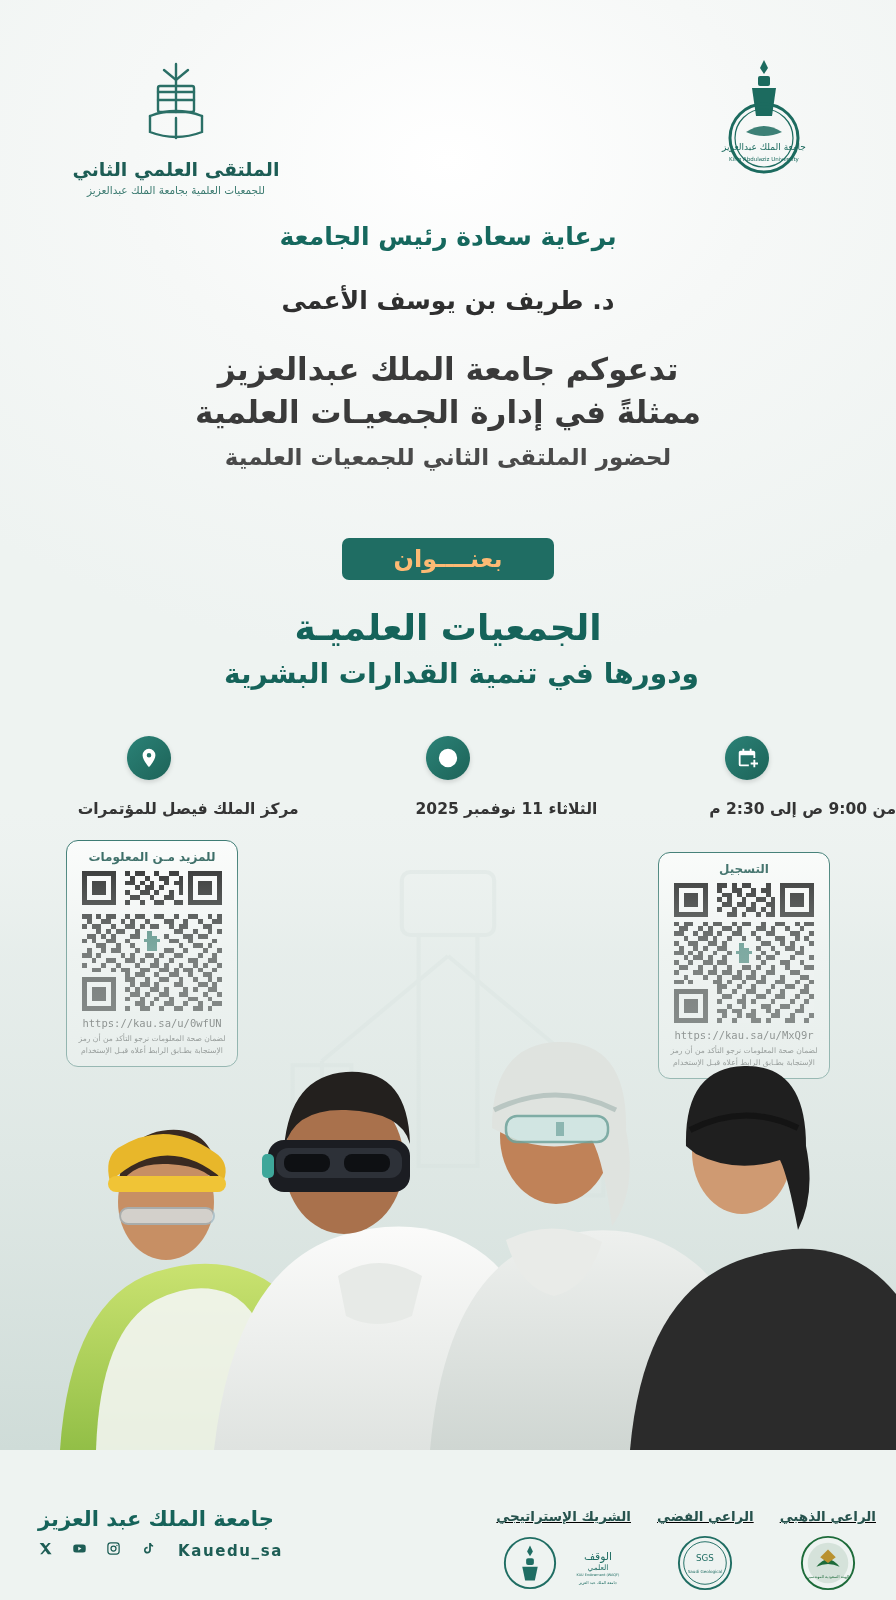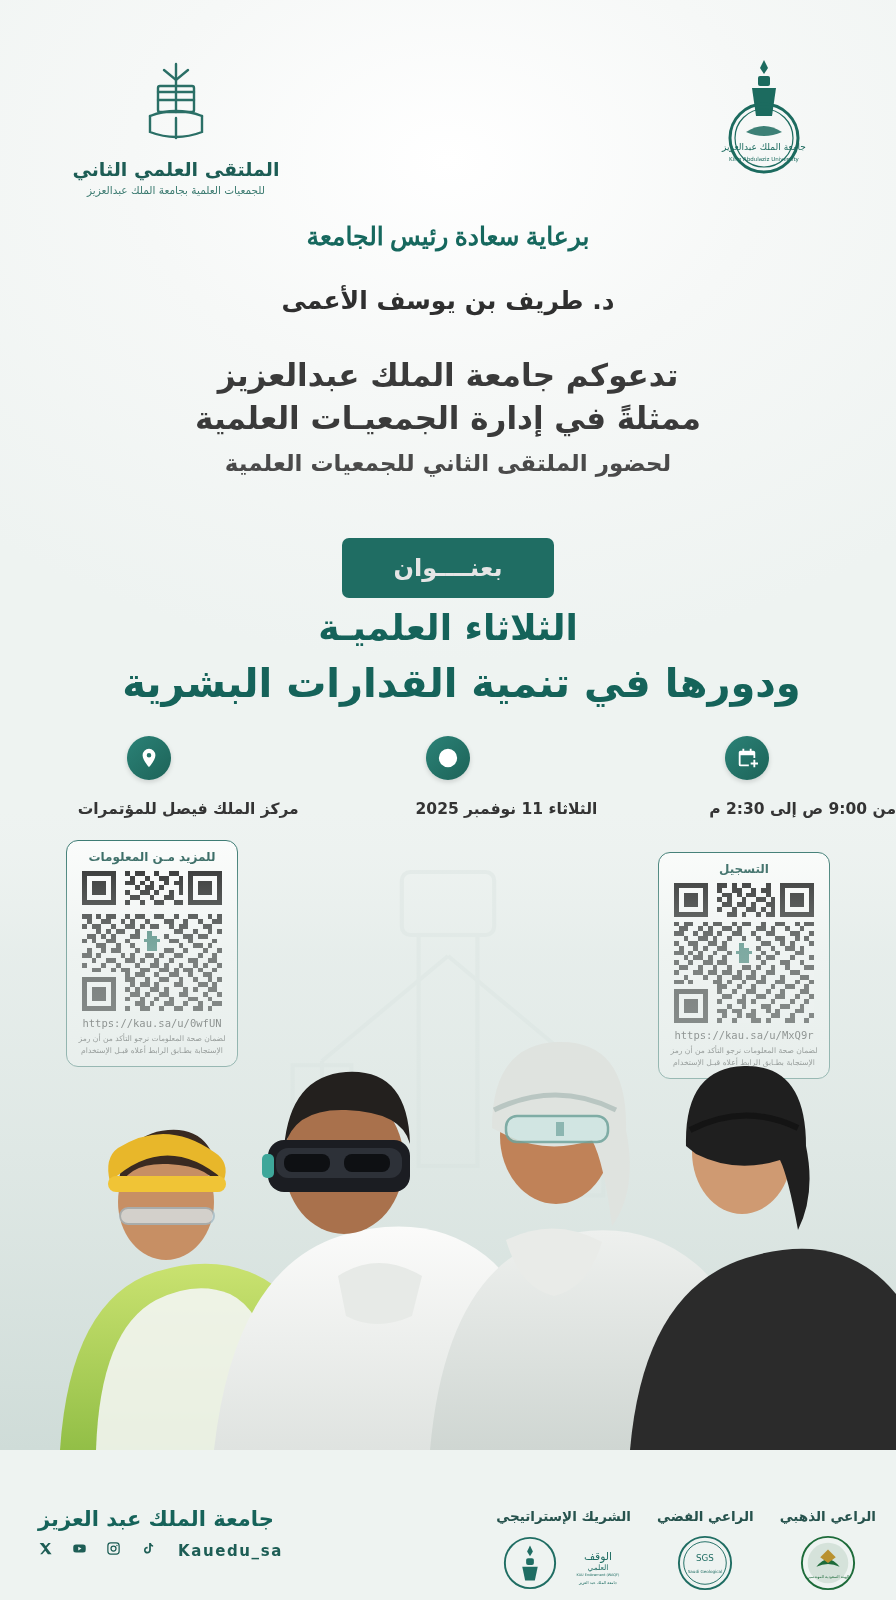--- a/index.html
+++ b/index.html
@@ -27,36 +27,36 @@
   
   .header { position: absolute; top: 52px; left: 0; width: 100%; height: 150px; }
   .mark-left { position: absolute; left: 56px; top: 6px; width: 240px; text-align: center; }
   .mark-left .glyph { height: 86px; display:flex; align-items:center; justify-content:center; }
   .mark-left .t1 { font-size: 19px; font-weight: 700; color: #1d5d55; margin-top: 14px; letter-spacing: .2px;}
   .mark-left .t2 { font-size: 10.5px; color: #3b7a70; margin-top: 4px; }
 
   .mark-right { position: absolute; right: 62px; top: 2px; width: 140px; height: 130px; }
 
   
-  .patron   { position:absolute; top: 222px; width:100%; text-align:center; font-size: 25px; font-weight: 800; color:#16685e;font-family:Liberation Serif, serif; }
+  .patron   { position:absolute; top: 222px; width:100%; text-align:center; font-size: 25px; font-weight: 800; color:#16685e; }
   .patron-name { position:absolute; top: 286px; width:100%; text-align:center; font-size: 25px; font-weight: 800; color:#2f2f2f; }
 
-  .invite { position:absolute; top: 348px; width: 100%; text-align:center; color:#3a3a3a;margin-top:6px; }
+  .invite { position:absolute; top: 348px; width: 100%; text-align:center; color:#3a3a3a; }
   .invite .l1 { font-size: 31px; font-weight: 700; line-height: 1.38; color:#3a3a3a;}
   .invite .l3 { font-size: 23px; font-weight: 600; color:#4a4a4a; margin-top:10px; }
 
   .ribbon-wrap { position:absolute; top: 538px; width:100%; display:flex; justify-content:center; }
   .ribbon {
-    background:#1f6d63; color:#e5e5e5; font-size: 24px; font-weight: 800;
-    padding: 16px 52px; border-radius: 7px; letter-spacing: 3px;
+    background:#1f6d63; color:#fdba74; font-size: 24px; font-weight: 800;
+    padding: 7px 52px; border-radius: 7px; letter-spacing: 3px;
   }
 
   .title { position:absolute; top: 602px; width:100%; text-align:center; color:#15635a; }
   .title .t1 { font-size: 36px; font-weight: 800; line-height:1.45; }
-  .title .t2 { font-size: 40px; font-weight: 800; line-height:1.45;padding-left:27px; }
+  .title .t2 { font-size: 28px; font-weight: 800; line-height:1.45;padding-left:27px; }
 
   
   .info { position:absolute; top: 736px; left: 0; width: 100%; display:flex; }
   .info .col { flex: 1; text-align:right; }
   .info .icon {
     width: 44px; height: 44px; border-radius: 50%;
     background: linear-gradient(135deg,#2b8277,#1d6358);
     margin: 0 auto 20px; display:flex; align-items:center; justify-content:center;
     box-shadow: 0 2px 5px rgba(0,0,0,.15);
   }
@@ -75,21 +75,21 @@
   .qr-card .qr { width: 140px; height: 140px; margin: 0 auto; }
   .qr-card .url { font-size: 10.5px; color:#222; margin-top: 6px; direction:ltr; font-family:"DejaVu Sans Mono", monospace;}
   .qr-card .note { font-size: 7.6px; color:#2c2c2c; margin-top: 4px; line-height: 1.55; }
 
   
   .people { position:absolute; left:0; bottom: 150px; width: 100%; height: 640px; }
 
   
   .footer { position:absolute; left:0; bottom:0; width:100%; height: 176px; }
   .sponsors { position:absolute; right: 20px; bottom: 8px; display:flex; align-items:flex-end; gap: 26px; }
-  .sponsor { text-align:center; }
+  .sponsor { text-align:center;text-decoration:underline; }
   .sponsor .s-lbl { font-size: 13.5px; font-weight:700; color:#26524d; margin-bottom: 10px; white-space:nowrap;}
   .sponsor .s-logos { display:flex; gap: 10px; align-items:center; justify-content:center; }
   .logo-badge { width: 58px; height: 58px; }
 
   .brand { position:absolute; left: 38px; bottom: 40px; text-align:left; }
   .brand .b-name { font-size: 21px; font-weight: 800; color:#16635a; direction:rtl;}
   .brand .b-social { margin-top: 10px; display:flex; align-items:center; gap: 19px; direction:ltr;text-align:right;}
   .brand .b-social svg { width: 15px; height: 15px; fill:#1d5d55; }
   .brand .handle { font-size: 15px; font-weight:700; color:#1d5d55; letter-spacing: 1.6px; margin-left: 4px;}
 </style>
@@ -153,21 +153,21 @@
     <div class="l1">تدعوكم جامعة الملك عبدالعزيز</div>
     <div class="l1">ممثلةً في إدارة الجمعيـات العلمية</div>
     <div class="l3">لحضور الملتقى الثاني للجمعيات العلمية</div>
   </div>
 
   <div class="ribbon-wrap">
     <div class="ribbon">بعنــــوان</div>
   </div>
 
   <div class="title">
-    <div class="t1">الثلاثاء العلميـة</div>
+    <div class="t1">الجمعيات العلميـة</div>
     <div class="t2">ودورها في تنمية القدارات البشرية</div>
   </div>
 
   <div class="info">
 
     <div class="col">
       <div class="icon">
         <svg viewBox="0 0 24 24" aria-hidden="true">
             <path d="M7 2v2H5a2 2 0 00-2 2v13a2 2 0 002 2h9v-2H5V9h14v3h2V6a2 2 0 00-2-2h-2V2h-2v2H9V2H7zm12 12v3h-3v2h3v3h2v-3h3v-2h-3v-3h-2z"></path>
           </svg>

